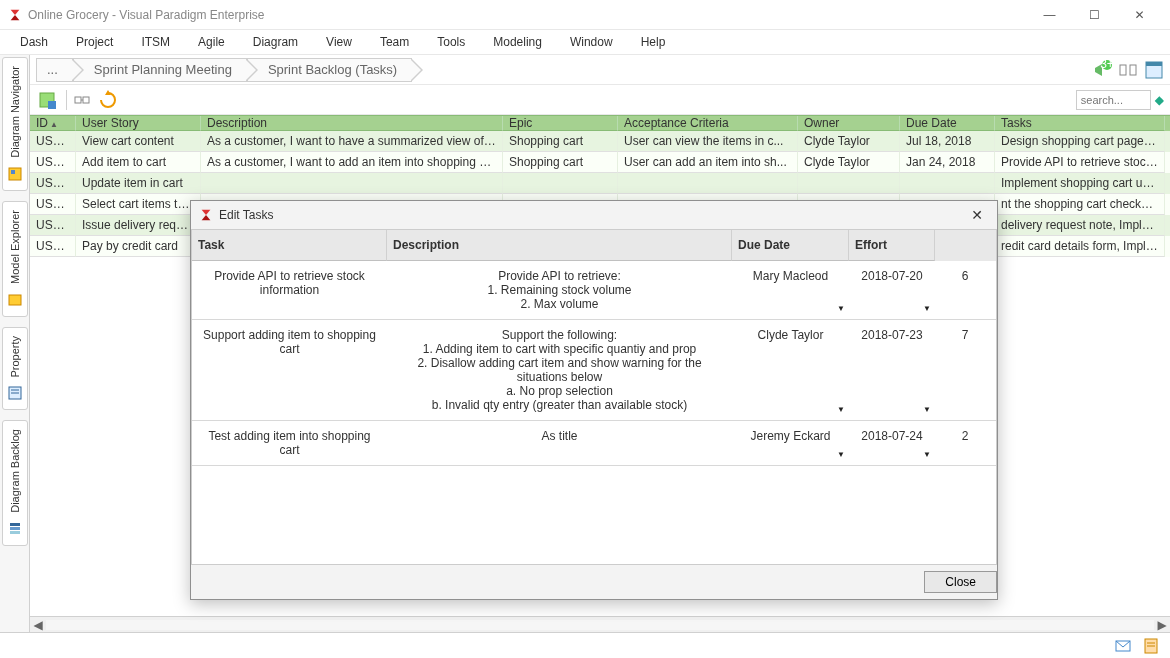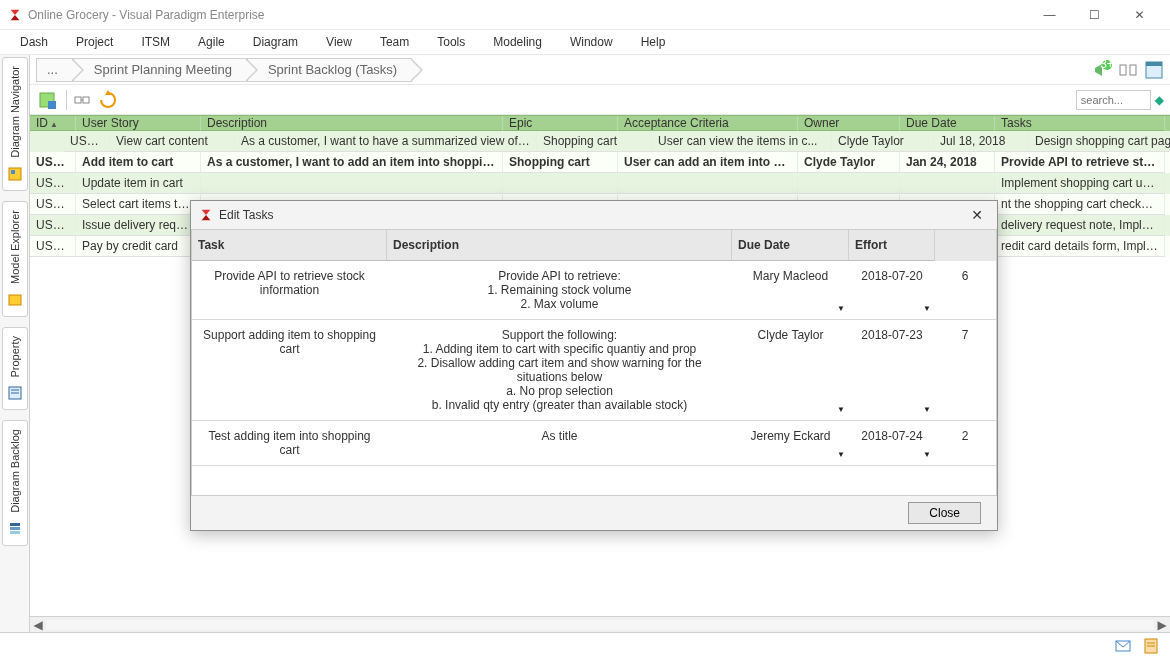--- a/index.html
+++ b/index.html
@@ -40,48 +40,48 @@
 .search-box { width: 75px; height: 20px; border: 1px solid #ccc; padding: 0 4px; font-size: 11px; color: #999; }
 .go-arrow { margin-left: 4px; color: #2a8; cursor: pointer; }
 
 .grid-wrap { flex: 1; overflow: hidden; position: relative; }
 .grid-header { display: grid; grid-template-columns: 46px 125px 302px 115px 180px 102px 95px 170px; background: #a5d190; color: #333; font-size: 12px; border-top:1px solid #88bb76; }
 .grid-header div { padding: 0 6px; border-right: 1px solid #b8dcb0; border-bottom: 1px solid #88bb76; white-space: nowrap; overflow: hidden; text-overflow: ellipsis; }
 .sort-ind { font-size: 8px; color: #555; margin-left: 2px; }
 
 .grid-row { display: grid; grid-template-columns: 46px 125px 302px 115px 180px 102px 95px 170px; font-size: 12px; }
 .grid-row div { padding: 3px 6px; border-right: 1px solid #e6f0e0; border-bottom: 1px solid #e0e0e0; white-space: nowrap; overflow: hidden; text-overflow: ellipsis; color: #333; }
-.grid-row.r0 { background: #e7f4e0; padding-left: 34px; }
-.grid-row.r1 { background: #fbfff8; font-weight: bold; }
+.grid-row.r0 { background: #e7f4e0; }
+.grid-row.r1 { background: #fbfff8; }
 .grid-row.r2 { background: #e7f4e0; }
 .grid-row.r3 { background: #fbfff8; }
 .grid-row.r4 { background: #e7f4e0; }
 .grid-row.r5 { background: #fbfff8; }
 
 .hscroll { height: 16px; background: #f0f0f0; border-top: 1px solid #d0d0d0; display: flex; align-items: center; }
 .hscroll .arrow { width: 16px; text-align: center; color: #666; cursor: pointer; }
 .hscroll .track { flex: 1; height: 10px; background: #f6f6f6; }
 
 .statusbar { height: 26px; border-top: 1px solid #d0d0d0; display: flex; align-items: center; justify-content: flex-end; padding: 0 10px; gap: 10px; }
 .statusbar .sicon { width: 18px; height: 18px; cursor: pointer; }
 
 
-.modal { position: absolute; left: 190px; top: 200px; width: 808px; height: 331px; background: #fff; border: 1px solid #8f8f8f; box-shadow: 0 4px 16px rgba(0,0,0,0.25); display: flex; flex-direction: column; }
+.modal { position: absolute; left: 190px; top: 200px; width: 808px; height: 400px; background: #fff; border: 1px solid #8f8f8f; box-shadow: 0 4px 16px rgba(0,0,0,0.25); display: flex; flex-direction: column; }
 .modal-title { height: 28px; display: flex; align-items: center; padding: 0 8px; background: #f3f3f3; }
 .modal-title .t { margin-left: 6px; color: #333; }
 .modal-title .spacer { flex: 1; }
 .modal-title .close { cursor: pointer; padding: 2px 6px; color: #333; font-size: 14px; }
 .modal-body { flex: 1; border: 1px solid #ccc; margin: 0; overflow: hidden; display: flex; flex-direction: column; }
 .mgrid-header { display: grid; grid-template-columns: 195px 345px 117px 86px 60px; background: #e8e8e8; }
 .mgrid-header div { padding: 8px 6px; font-weight: bold; border-right: 1px solid #d0d0d0; border-bottom: 1px solid #c0c0c0; color: #333; }
 .mgrid-row { display: grid; grid-template-columns: 195px 345px 117px 86px 60px; border-bottom: 1px solid #d8d8d8; }
 .mgrid-row > div { padding: 8px 6px; font-size: 12px; color: #333; white-space: normal; position: relative; text-align: center; }
 .mgrid-row .dd { position: absolute; right: 4px; bottom: 6px; font-size: 8px; color: #222; cursor: pointer; }
 .mgrid-body { flex:1; overflow:auto; background:#fff; }
-.modal-footer { height: 34px; display: flex; align-items: center; justify-content: flex-end; padding: 0 16px; background: #f3f3f3; }
+.modal-footer { height: 34px; display: flex; align-items: center; justify-content: flex-end; padding: 0 0; background: #f3f3f3; }
 .close-btn { padding: 3px 20px; background: #e8e8e8; border: 1px solid #999; cursor: pointer; }
 
 </style>
 </head>
 <body>
 
 <div class="window">
 
   <div class="titlebar">
     <svg class="vp-logo" viewBox="0 0 16 16">

